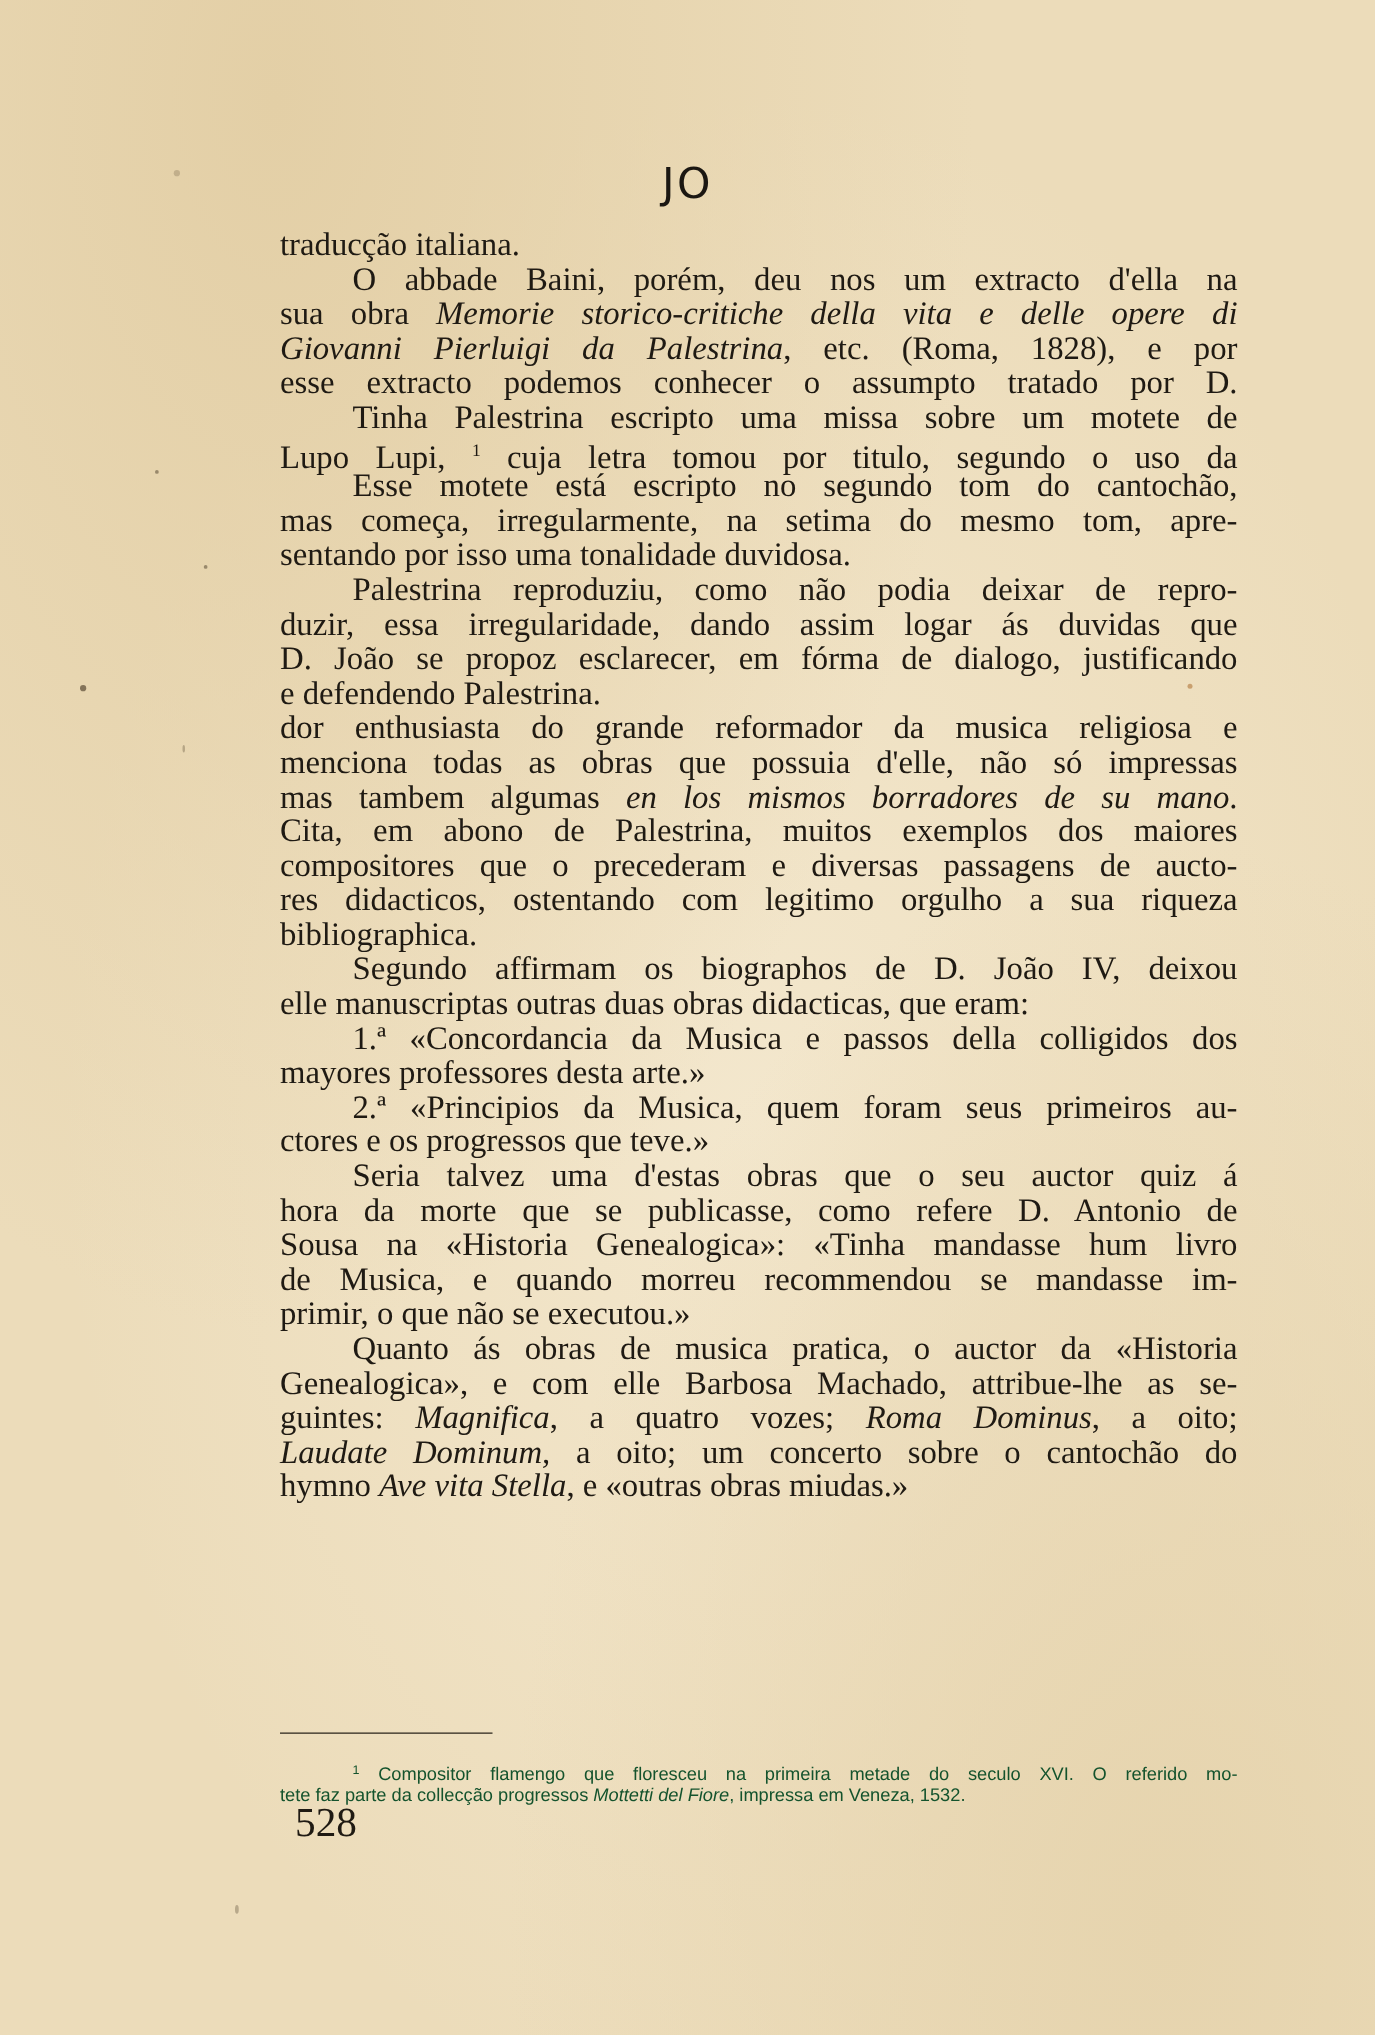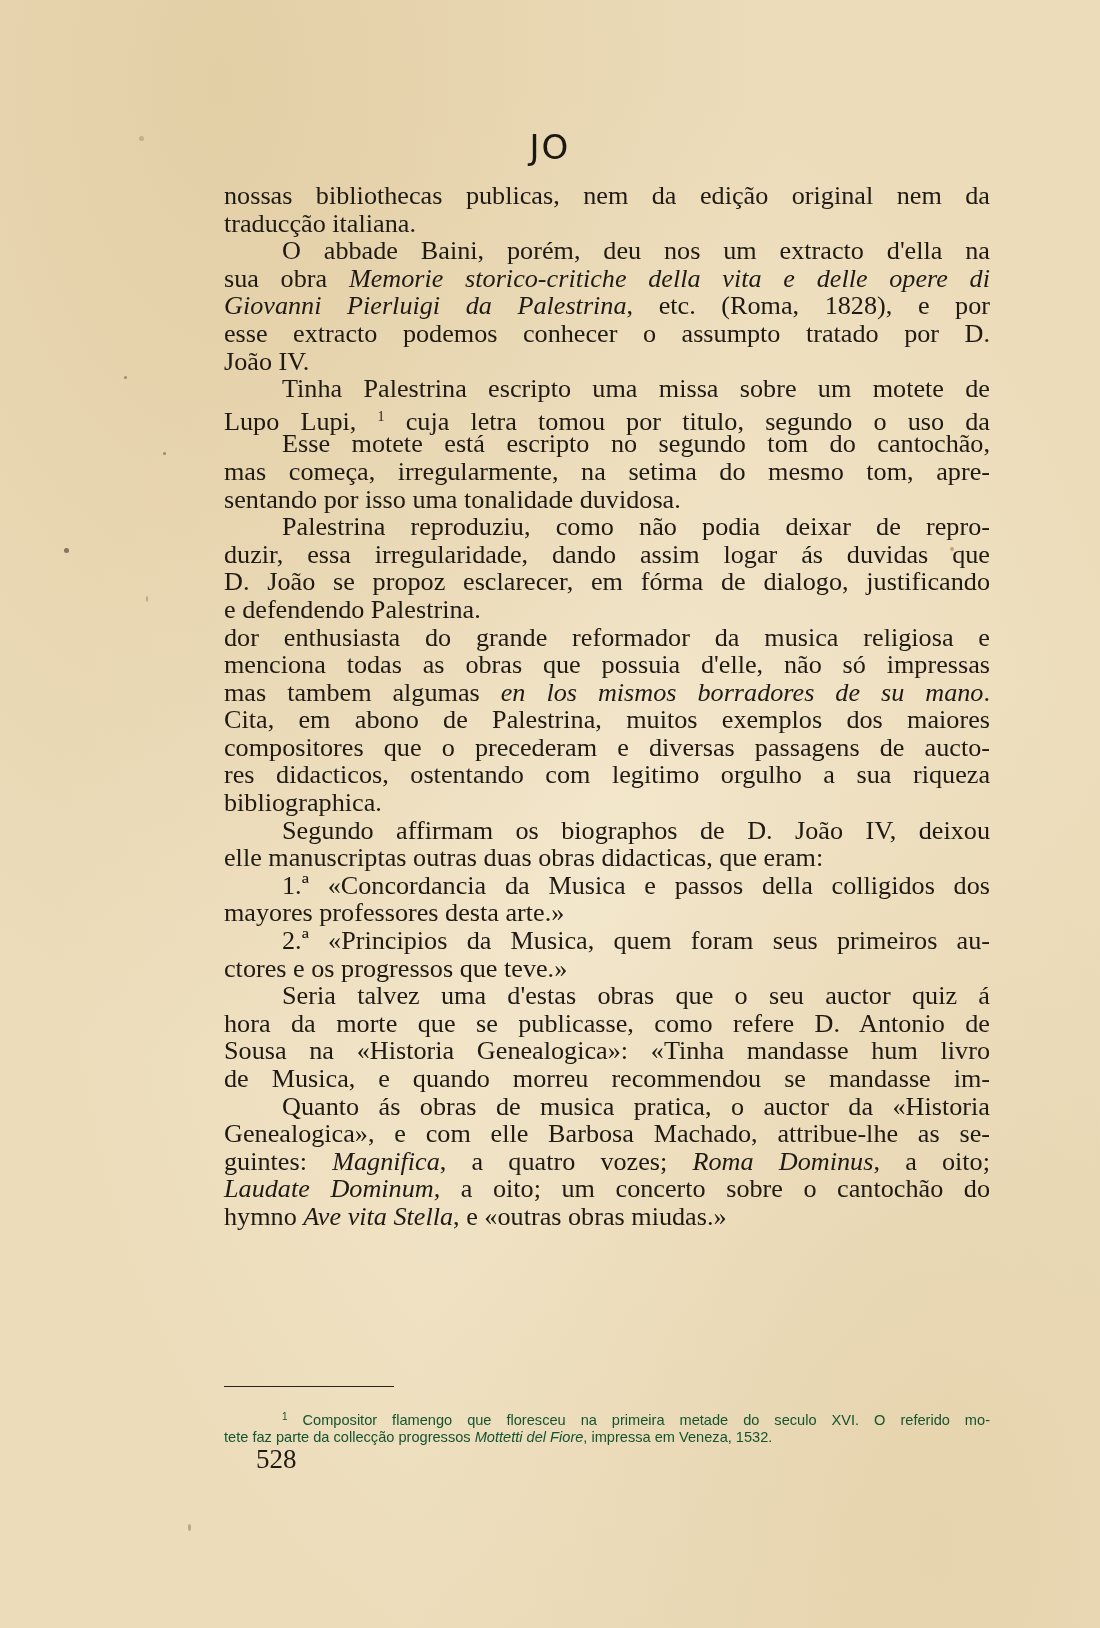--- a/index.html
+++ b/index.html
@@ -89,48 +89,46 @@
       text-align-last: justify;
     }
     .fn-line.indent { padding-left: 58px; }
     .fn-line.last { text-align-last: left; }
     .fn-sup {
       font-size: 10px;
       vertical-align: 5px;
     }
     .page-number {
       position: absolute;
-      left: 256px;
+      left: 236px;
       top: 1444px;
       font-family: "Liberation Serif", serif;
-      font-size: 27px;
+      font-size: 33px;
       line-height: 30px;
       color: #1f1a13;
     }
     .speck {
       position: absolute;
       border-radius: 50%;
       background: #5a4a34;
       opacity: 0.55;
     }
   </style>
 </head>
 <body>
 
 <div class="page">
   <div class="running-head">JO</div>
 
   <div class="text-block" id="text-block">
-      <span class="line"><span>nossas bibliothecas publicas, nem da edição original nem da</span></span>
       <span class="line last"><span>traducção italiana.</span></span>
       <span class="line indent"><span>O abbade Baini, porém, deu nos um extracto d'ella na</span></span>
       <span class="line"><span>sua obra </span><span class="it">Memorie storico-critiche della vita e delle opere di</span></span>
       <span class="line"><span class="it">Giovanni Pierluigi da Palestrina</span><span>, etc. (Roma, 1828), e por</span></span>
       <span class="line"><span>esse extracto podemos conhecer o assumpto tratado por D.</span></span>
-      <span class="line last"><span>João IV.</span></span>
       <span class="line indent"><span>Tinha Palestrina escripto uma missa sobre um motete de</span></span>
       <span class="line"><span>Lupo Lupi, </span><span class="sup">1</span><span> cuja letra tomou por titulo, segundo o uso da</span></span>
       <span class="line indent"><span>Esse motete está escripto no segundo tom do cantochão,</span></span>
       <span class="line"><span>mas começa, irregularmente, na setima do mesmo tom, apre-</span></span>
       <span class="line last"><span>sentando por isso uma tonalidade duvidosa.</span></span>
       <span class="line indent"><span>Palestrina reproduziu, como não podia deixar de repro-</span></span>
       <span class="line"><span>duzir, essa irregularidade, dando assim logar ás duvidas que</span></span>
       <span class="line"><span>D. João se propoz esclarecer, em fórma de dialogo, justificando</span></span>
       <span class="line last"><span>e defendendo Palestrina.</span></span>
       <span class="line"><span>dor enthusiasta do grande reformador da musica religiosa e</span></span>
@@ -143,20 +141,21 @@
       <span class="line indent"><span>Segundo affirmam os biographos de D. João IV, deixou</span></span>
       <span class="line last"><span>elle manuscriptas outras duas obras didacticas, que eram:</span></span>
       <span class="line indent"><span>1.ª «Concordancia da Musica e passos della colligidos dos</span></span>
       <span class="line last"><span>mayores professores desta arte.»</span></span>
       <span class="line indent"><span>2.ª «Principios da Musica, quem foram seus primeiros au-</span></span>
       <span class="line last"><span>ctores e os progressos que teve.»</span></span>
       <span class="line indent"><span>Seria talvez uma d'estas obras que o seu auctor quiz á</span></span>
       <span class="line"><span>hora da morte que se publicasse, como refere D. Antonio de</span></span>
       <span class="line"><span>Sousa na «Historia Genealogica»: «Tinha mandasse hum livro</span></span>
       <span class="line"><span>de Musica, e quando morreu recommendou se mandasse im-</span></span>
+      <span class="line last"><span>primir, o que não se executou.»</span></span>
       <span class="line indent"><span>Quanto ás obras de musica pratica, o auctor da «Historia</span></span>
       <span class="line"><span>Genealogica», e com elle Barbosa Machado, attribue-lhe as se-</span></span>
       <span class="line"><span>guintes: </span><span class="it">Magnifica</span><span>, a quatro vozes; </span><span class="it">Roma Dominus</span><span>, a oito;</span></span>
       <span class="line"><span class="it">Laudate Dominum,</span><span> a oito; um concerto sobre o cantochão do</span></span>
       <span class="line last"><span>hymno </span><span class="it">Ave vita Stella</span><span>, e «outras obras miudas.»</span></span>
     </div>
 
   <div class="footnote-rule"></div>
 
   <div class="footnotes" id="footnotes">

